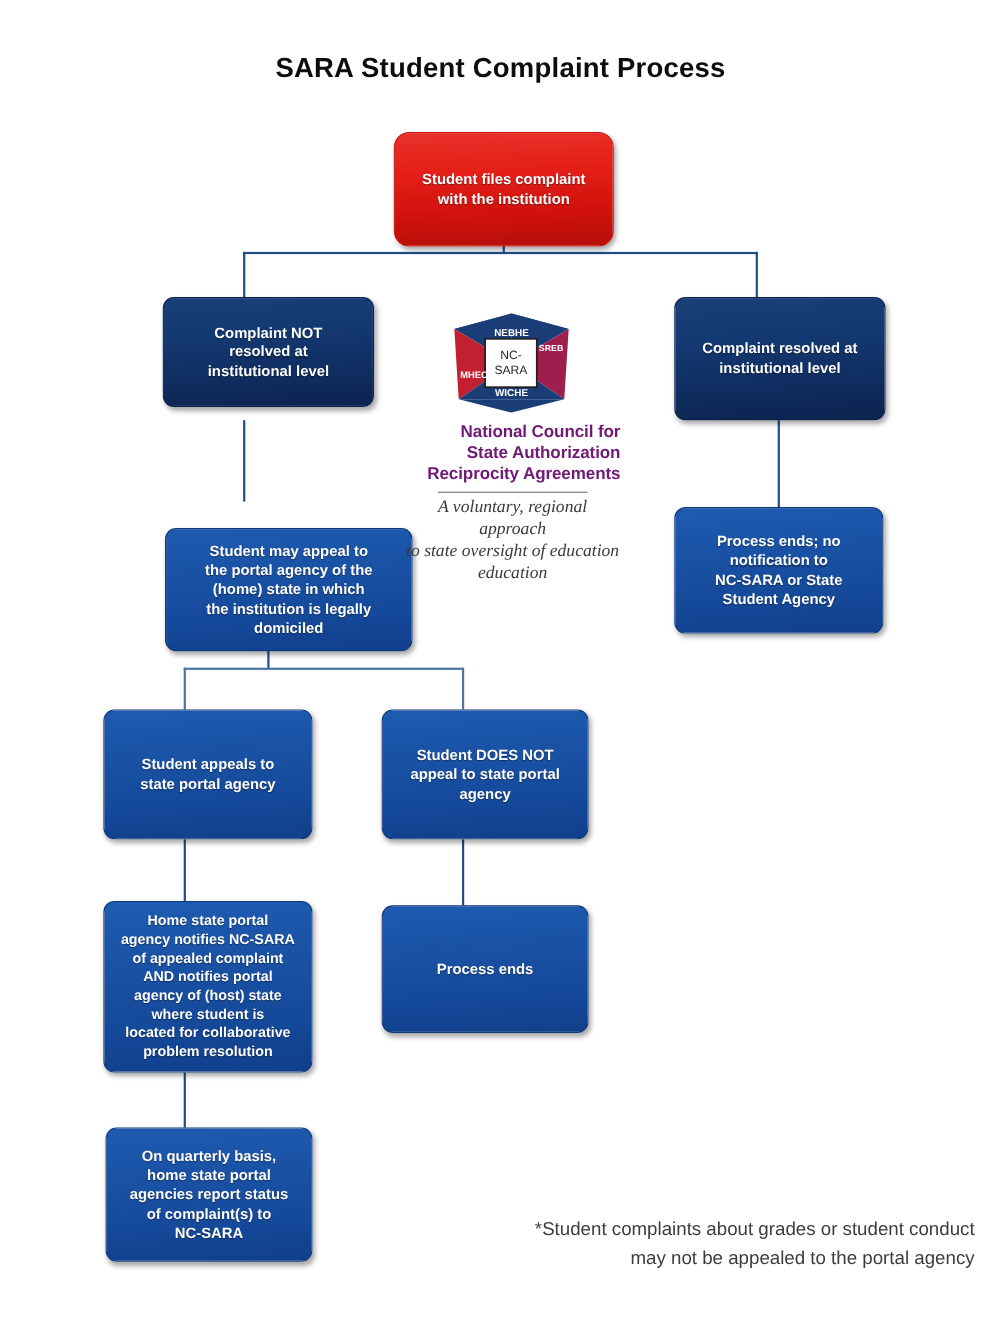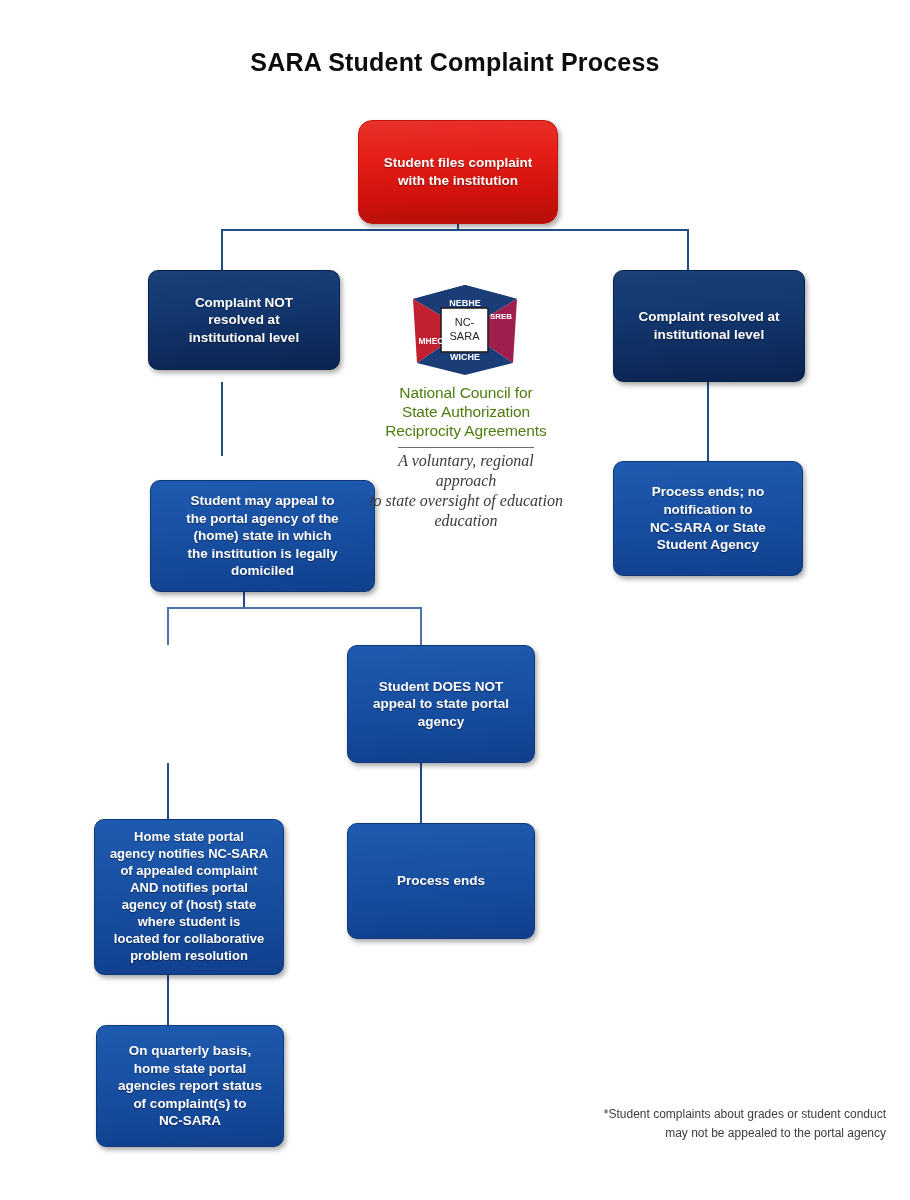--- a/index.html
+++ b/index.html
@@ -94,25 +94,25 @@
     position: absolute;
     left: 37px;
     top: 0px;
     width: 120px;
     height: 94px;
   }
   .logo-line {
     position: absolute;
     left: 0;
     width: 196px;
-    text-align: center;
-    color: #4d7c0f;
+    text-align: right;
+    color: #701a75;
     font-size: 15.5px;
     line-height: 1.24;
-    font-weight: normal;
+    font-weight: bold;
   }
   #logo-name {
     top: 100px;
     letter-spacing: -0.1px;
   }
   #logo-rule {
     position: absolute;
     left: 30px;
     top: 164px;
     width: 136px;
@@ -132,21 +132,21 @@
     color: #3a3a3a;
   }
 
   
   #footnote {
     position: absolute;
     right: 24px;
     top: 1105px;
     width: 420px;
     text-align: right;
-    font-size: 12px;
+    font-size: 17px;
     line-height: 1.55;
     color: #3c3c3c;
   }
 </style>
 </head>
 <body>
 
 <div id="page">
 
   <div class="page-title">SARA Student Complaint Process</div>
@@ -198,20 +198,24 @@
 domiciled</span>
   </div>
 
   <div class="node blue" style="left:613px; top:461px; width:190px; height:115px;">
     <span class="node-text">Process ends; no
 notification to
 NC-SARA or State
 Student Agency</span>
   </div>
 
+  <div class="node blue" style="left:94px; top:645px; width:190px; height:118px;">
+    <span class="node-text">Student appeals to
+state portal agency</span>
+  </div>
 
   <div class="node blue" style="left:347px; top:645px; width:188px; height:118px;">
     <span class="node-text">Student DOES NOT
 appeal to state portal
 agency</span>
   </div>
 
   <div class="node blue" style="left:94px; top:819px; width:190px; height:156px; font-size:13px;">
     <span class="node-text">Home state portal
 agency notifies NC-SARA

